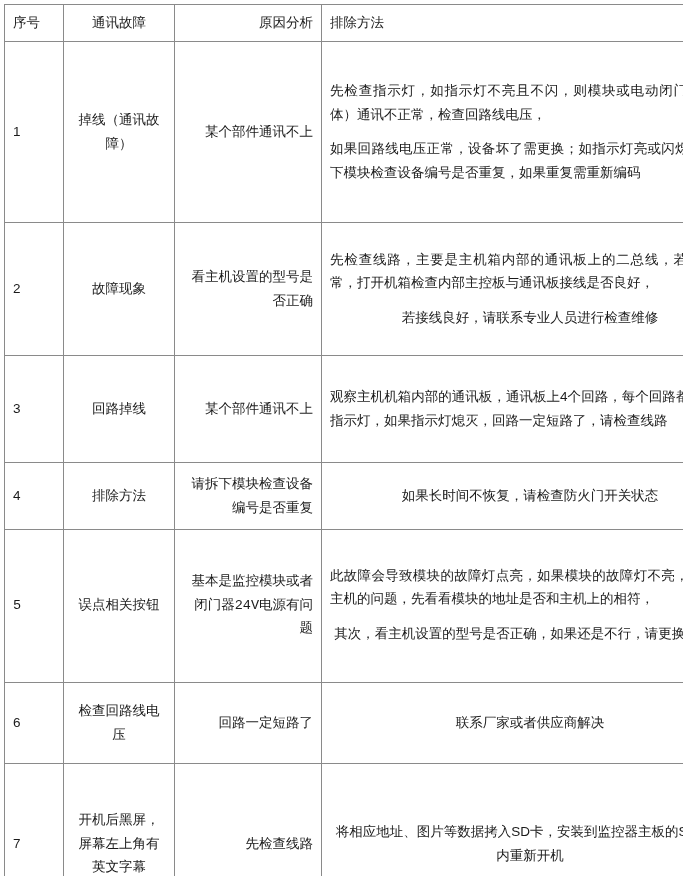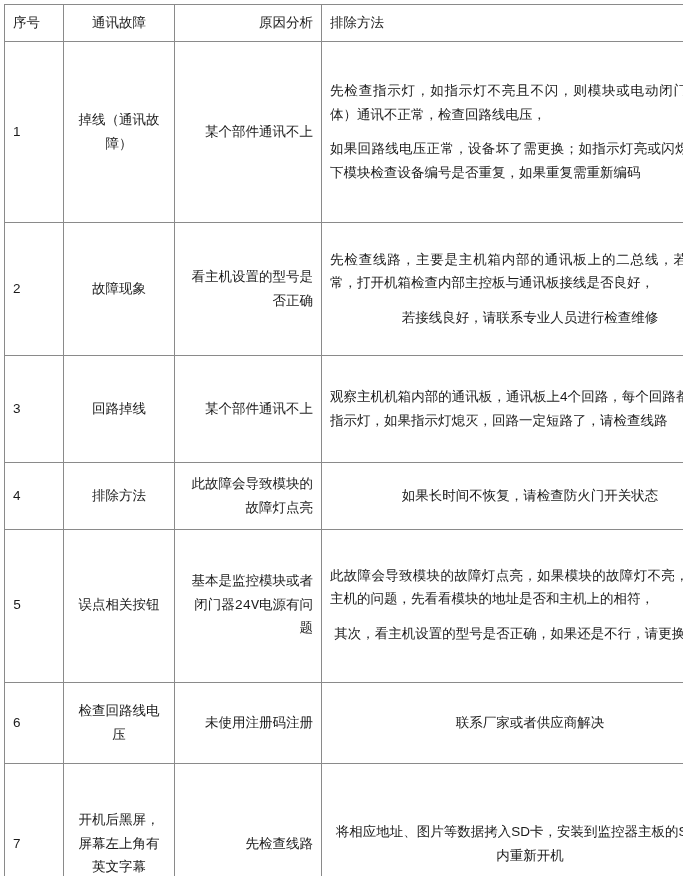--- a/index.html
+++ b/index.html
@@ -129,21 +129,21 @@
         <td class="col-method">
           <p>观察主机机箱内部的通讯板，通讯板上4个回路，每个回路都有一个指示灯，如果指示灯熄灭，回路一定短路了，请检查线路</p>
         </td>
       </tr>
       <tr class="row-h4">
         <td class="col-no">4</td>
         <td class="col-phenom">
             <p>排除方法</p>
           </td>
         <td class="col-cause">
-            <p>此故障会导致模块的故障灯点亮</p>
+            <p>请拆下模块检查设备编号是否重复</p>
           </td>
         <td class="col-method">
           <p class="center">如果长时间不恢复，请检查防火门开关状态</p>
         </td>
       </tr>
       <tr class="row-h5">
         <td class="col-no">5</td>
         <td class="col-phenom">
             <p>误点相关按钮</p>
           </td>
@@ -154,21 +154,21 @@
           <p>此故障会导致模块的故障灯点亮，如果模块的故障灯不亮，应该是主机的问题，先看看模块的地址是否和主机上的相符，</p>
           <p class="center">其次，看主机设置的型号是否正确，如果还是不行，请更换通讯板</p>
         </td>
       </tr>
       <tr class="row-h6">
         <td class="col-no">6</td>
         <td class="col-phenom">
             <p>检查回路线电压</p>
           </td>
         <td class="col-cause">
-            <p>未使用注册码注册</p>
+            <p>回路一定短路了</p>
           </td>
         <td class="col-method">
           <p class="center">联系厂家或者供应商解决</p>
         </td>
       </tr>
       <tr class="row-h7">
         <td class="col-no">7</td>
         <td class="col-phenom">
             <p>开机后黑屏，
 屏幕左上角有英文字幕</p>

